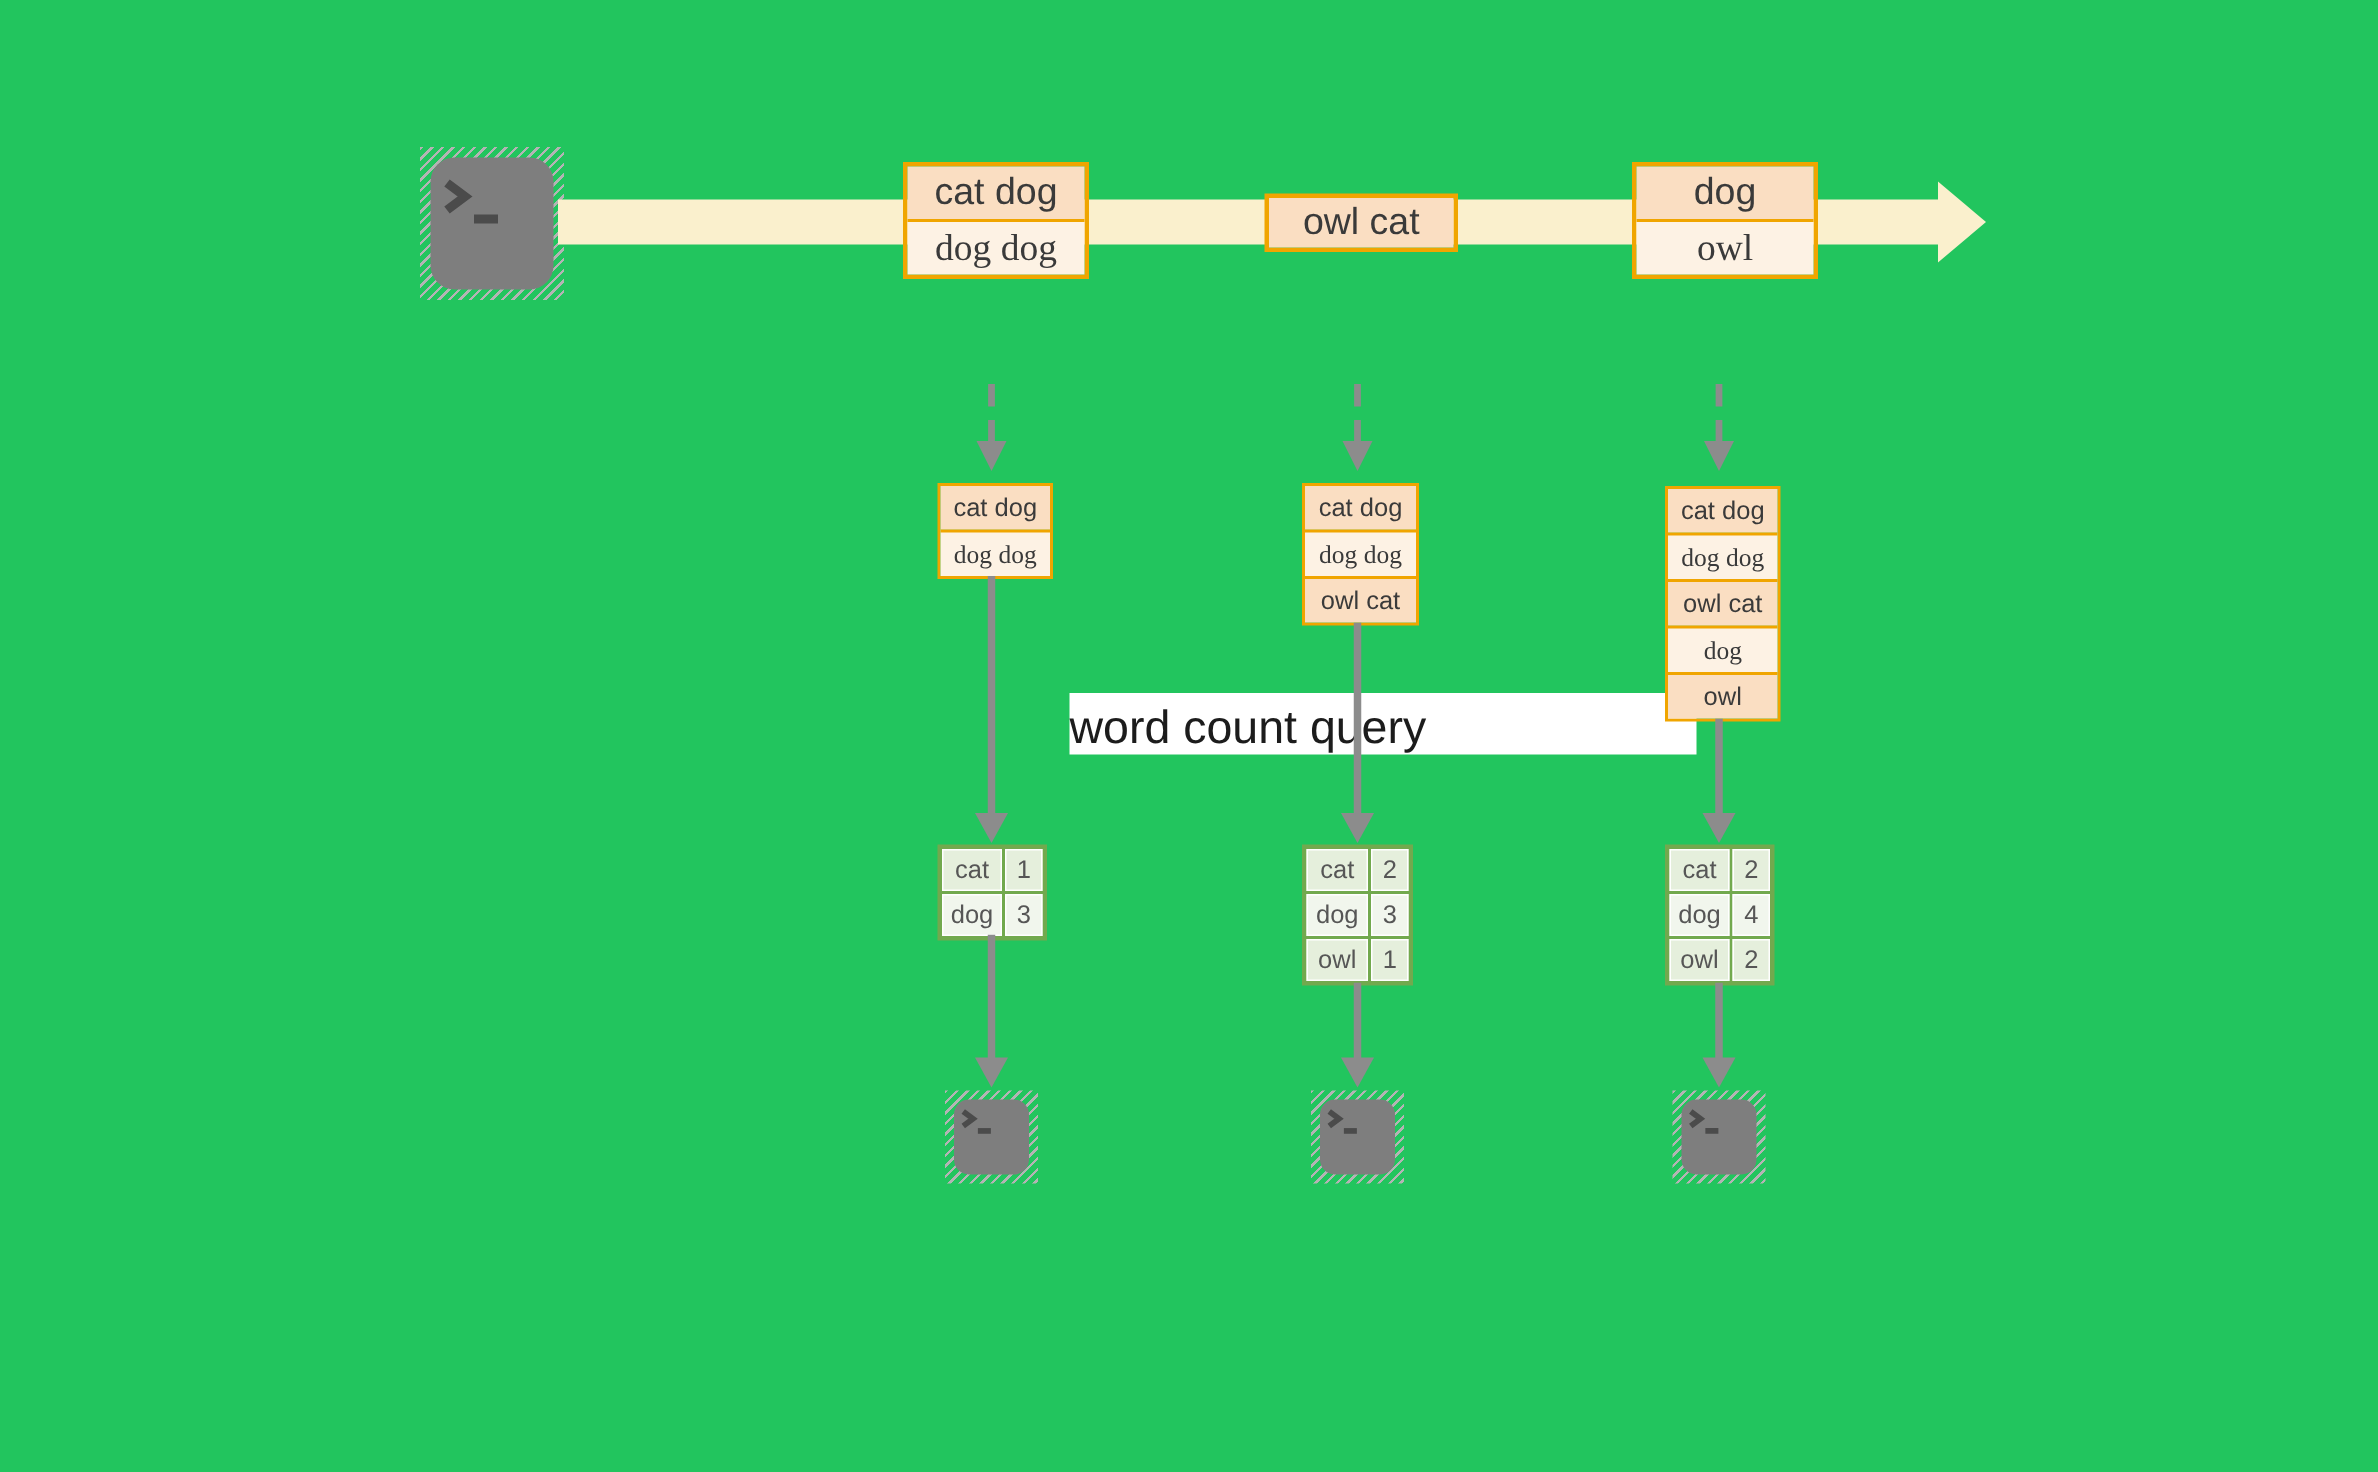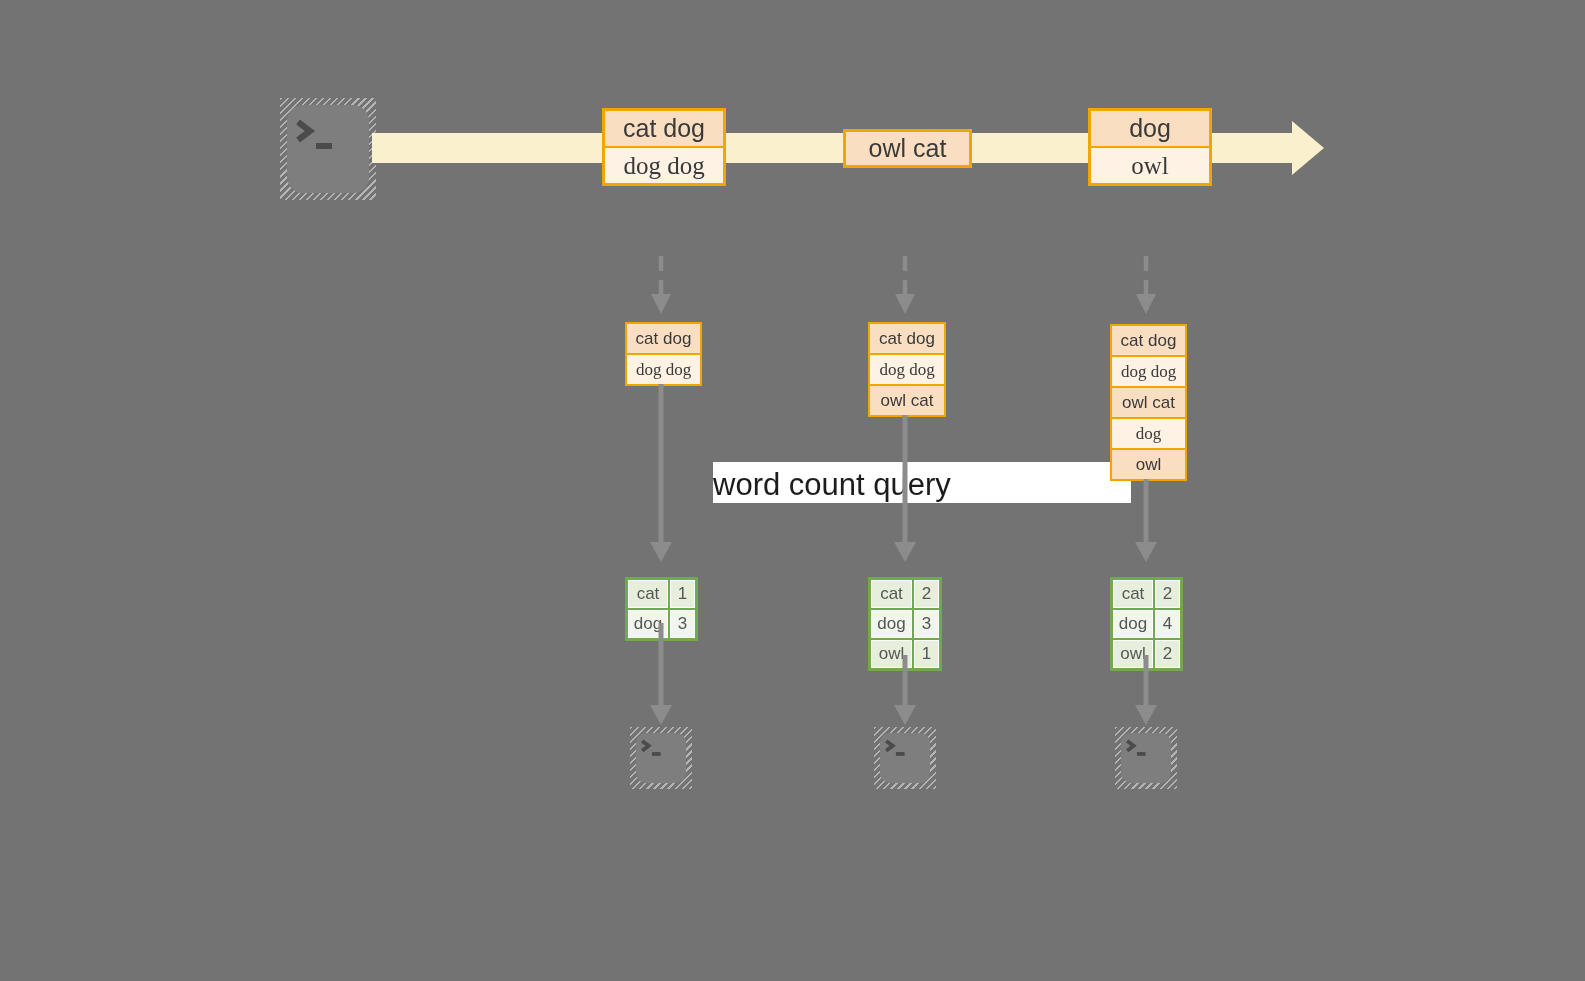--- a/index.html
+++ b/index.html
@@ -8,21 +8,21 @@
     --fill-dark:#fadec2;
     --fill-light:#fdf2e4;
     --green:#72a94e;
     --gcell-a:#e5efdc;
     --gcell-b:#f1f6ed;
     --arrow:#8c8c8c;
     --termgray:#7e7e7e;
     --ink:#3a3a3a;
   }
   html,body{margin:0;padding:0;background:#000;}
-  .canvas{position:relative;width:1585px;height:981px;background:#737373;overflow:hidden;
+  .canvas{position:relative;width:1585px;height:981px;background:#22c55e;overflow:hidden;
           font-family:"Liberation Sans",sans-serif;}
 
   
   .term{position:absolute;background:repeating-linear-gradient(135deg,#b4b4b4 0 1.6px,transparent 1.6px 5px);}
   .term-inner{position:absolute;background:var(--termgray);}
   .term-glyph{position:absolute;}
 
   
   .band{position:absolute;left:372px;top:133px;width:920px;height:30px;background:var(--cream);}
   .band-head{position:absolute;left:1292px;top:121px;width:0;height:0;
@@ -40,21 +40,21 @@
   .stack{position:absolute;border:2.5px solid var(--gold);}
   .scell{height:29px;line-height:29px;text-align:center;font-size:17px;color:var(--ink);}
   .scell + .scell{border-top:2px solid var(--gold);}
 
   
   .banner{position:absolute;left:713px;top:462px;width:418px;height:41px;background:#fff;
           color:#1c1c1c;font-size:31px;line-height:45px;text-align:left;}
 
   
   .gtable{position:absolute;background:var(--green);padding:3px;display:grid;
-          grid-template-columns:1fr 25px;gap:2px;box-sizing:border-box;margin-top:14px;}
+          grid-template-columns:1fr 25px;gap:2px;box-sizing:border-box;}
   .gcell{background:var(--gcell-a);border:1px solid #fff;height:28px;box-sizing:border-box;
          display:flex;align-items:center;justify-content:center;font-size:17px;color:#565656;}
   .rowB{background:var(--gcell-b);}
 
   .conn{position:absolute;}
 </style>
 </head>
 <body>
 
 <div class="canvas">

